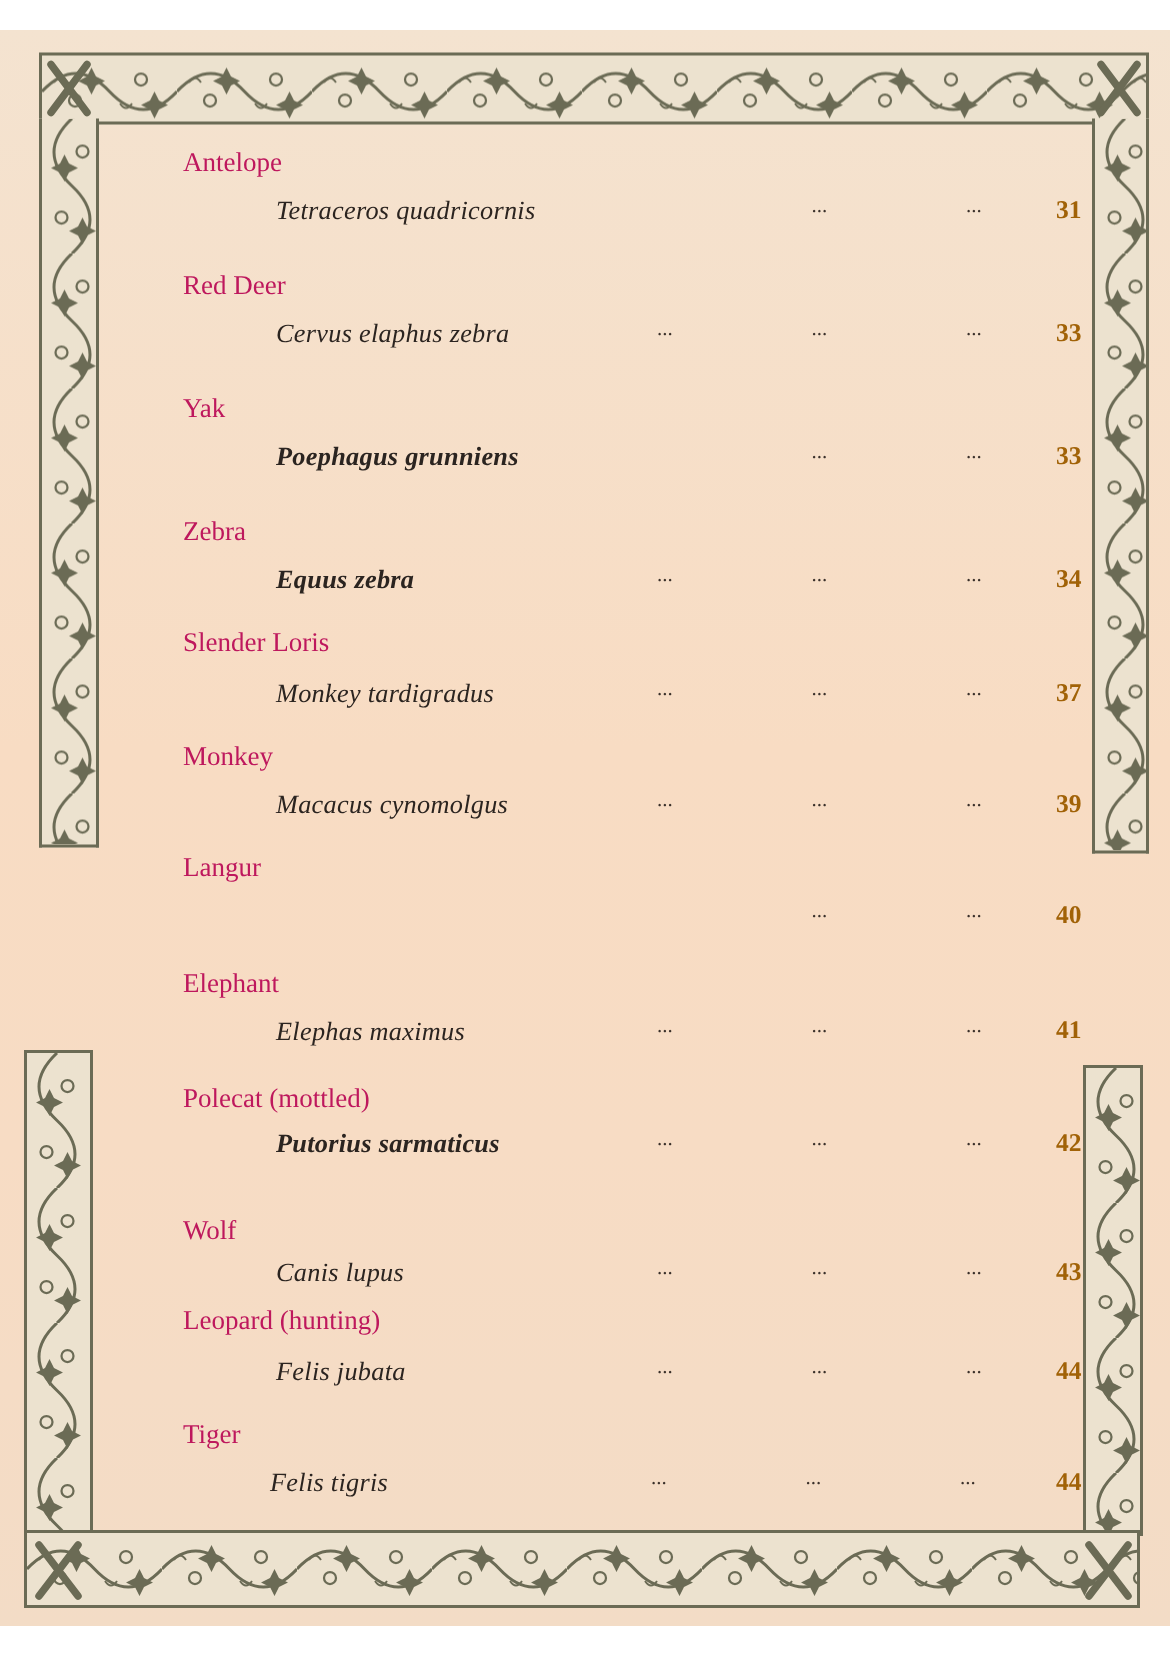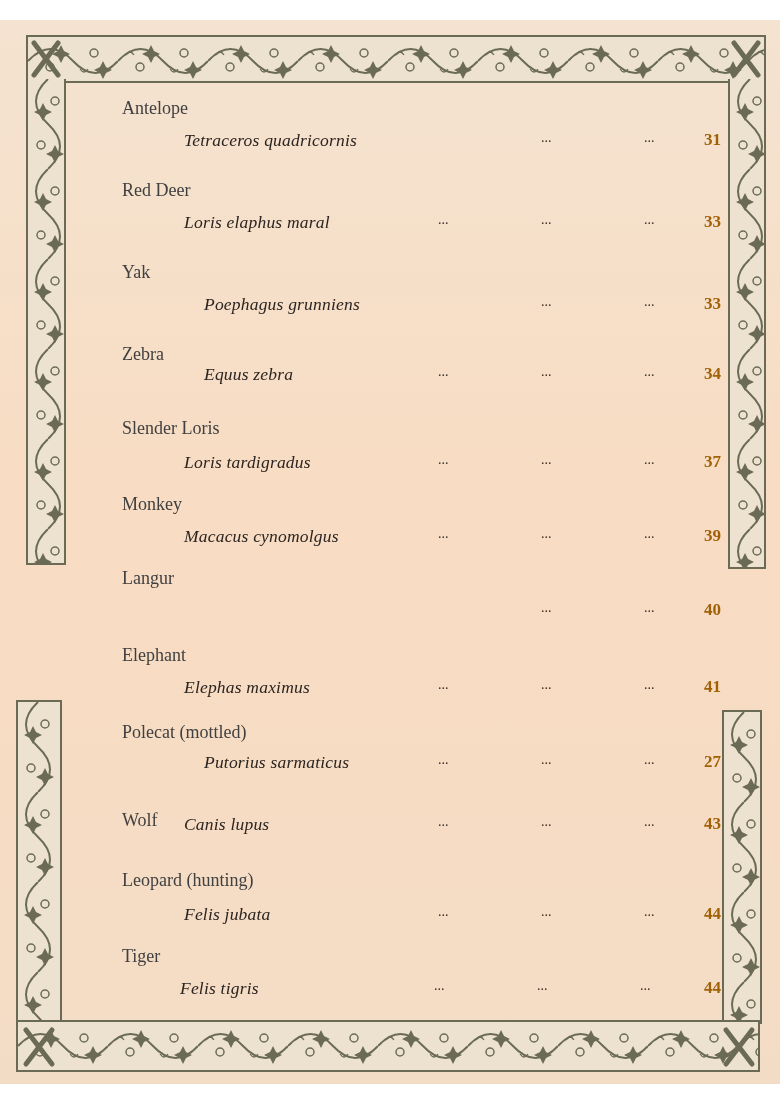--- a/index.html
+++ b/index.html
@@ -34,34 +34,34 @@
 
     .list {
       position: absolute;
       left: 0; top: 0; width: 780px;
     }
     .entry { position: absolute; left: 0; width: 780px; }
     .common {
       position: absolute;
       left: 122px;
       font-size: 18px;
-      color: #404040;
+      color: #be185d;
       white-space: nowrap;
     }
     .sci-row { position: absolute; left: 0; width: 780px; height: 24px; }
     .sci {
       position: absolute;
       left: 184px;
       font-style: italic;
       font-size: 17.5px;
       color: #2b2420;
       white-space: nowrap;
       letter-spacing: 0.2px;
     }
-    .sci.bold { font-weight: normal; margin-left: 20px; }
+    .sci.bold { font-weight: bold; }
     .dots {
       position: absolute;
       font-size: 14px;
       color: #3a302a;
       letter-spacing: 0px;
     }
     .d1 { left: 438px; }
     .d2 { left: 541px; }
     .d3 { left: 644px; }
     .pg {
@@ -163,53 +163,53 @@
       <span class="sci">Tetraceros quadricornis</span>
       <span class="dots d2">...</span>
       <span class="dots d3">...</span>
       <span class="pg">31</span>
     </div>
   </div>
 
   <div class="entry" style="top:180px">
     <span class="common" style="top:0">Red Deer</span>
     <div class="sci-row" style="top:32px">
-      <span class="sci">Loris elaphus maral</span>
+      <span class="sci">Cervus elaphus zebra</span>
       <span class="dots d1">...</span>
       <span class="dots d2">...</span>
       <span class="dots d3">...</span>
       <span class="pg">33</span>
     </div>
   </div>
 
   <div class="entry" style="top:262px">
     <span class="common" style="top:0">Yak</span>
     <div class="sci-row" style="top:32px">
       <span class="sci bold">Poephagus grunniens</span>
       <span class="dots d2">...</span>
       <span class="dots d3">...</span>
       <span class="pg">33</span>
     </div>
   </div>
 
   <div class="entry" style="top:344px">
     <span class="common" style="top:0">Zebra</span>
-    <div class="sci-row" style="top:20px">
+    <div class="sci-row" style="top:32px">
       <span class="sci bold">Equus zebra</span>
       <span class="dots d1">...</span>
       <span class="dots d2">...</span>
       <span class="dots d3">...</span>
       <span class="pg">34</span>
     </div>
   </div>
 
   <div class="entry" style="top:418px">
     <span class="common" style="top:0">Slender Loris</span>
     <div class="sci-row" style="top:34px">
-      <span class="sci">Loris tardigradus</span>
+      <span class="sci">Monkey tardigradus</span>
       <span class="dots d1">...</span>
       <span class="dots d2">...</span>
       <span class="dots d3">...</span>
       <span class="pg">37</span>
     </div>
   </div>
 
   <div class="entry" style="top:494px">
     <span class="common" style="top:0">Monkey</span>
     <div class="sci-row" style="top:32px">
@@ -241,27 +241,27 @@
     </div>
   </div>
 
   <div class="entry" style="top:718px">
     <span class="common" style="top:4px">Polecat (mottled)</span>
     <div class="sci-row" style="top:34px">
       <span class="sci bold">Putorius sarmaticus</span>
       <span class="dots d1">...</span>
       <span class="dots d2">...</span>
       <span class="dots d3">...</span>
-      <span class="pg">27</span>
+      <span class="pg">42</span>
     </div>
   </div>
 
   <div class="entry" style="top:794px">
     <span class="common" style="top:16px">Wolf</span>
-    <div class="sci-row" style="top:20px">
+    <div class="sci-row" style="top:44px">
       <span class="sci">Canis lupus</span>
       <span class="dots d1">...</span>
       <span class="dots d2">...</span>
       <span class="dots d3">...</span>
       <span class="pg">43</span>
     </div>
   </div>
 
   <div class="entry" style="top:870px">
     <span class="common" style="top:0">Leopard (hunting)</span>

